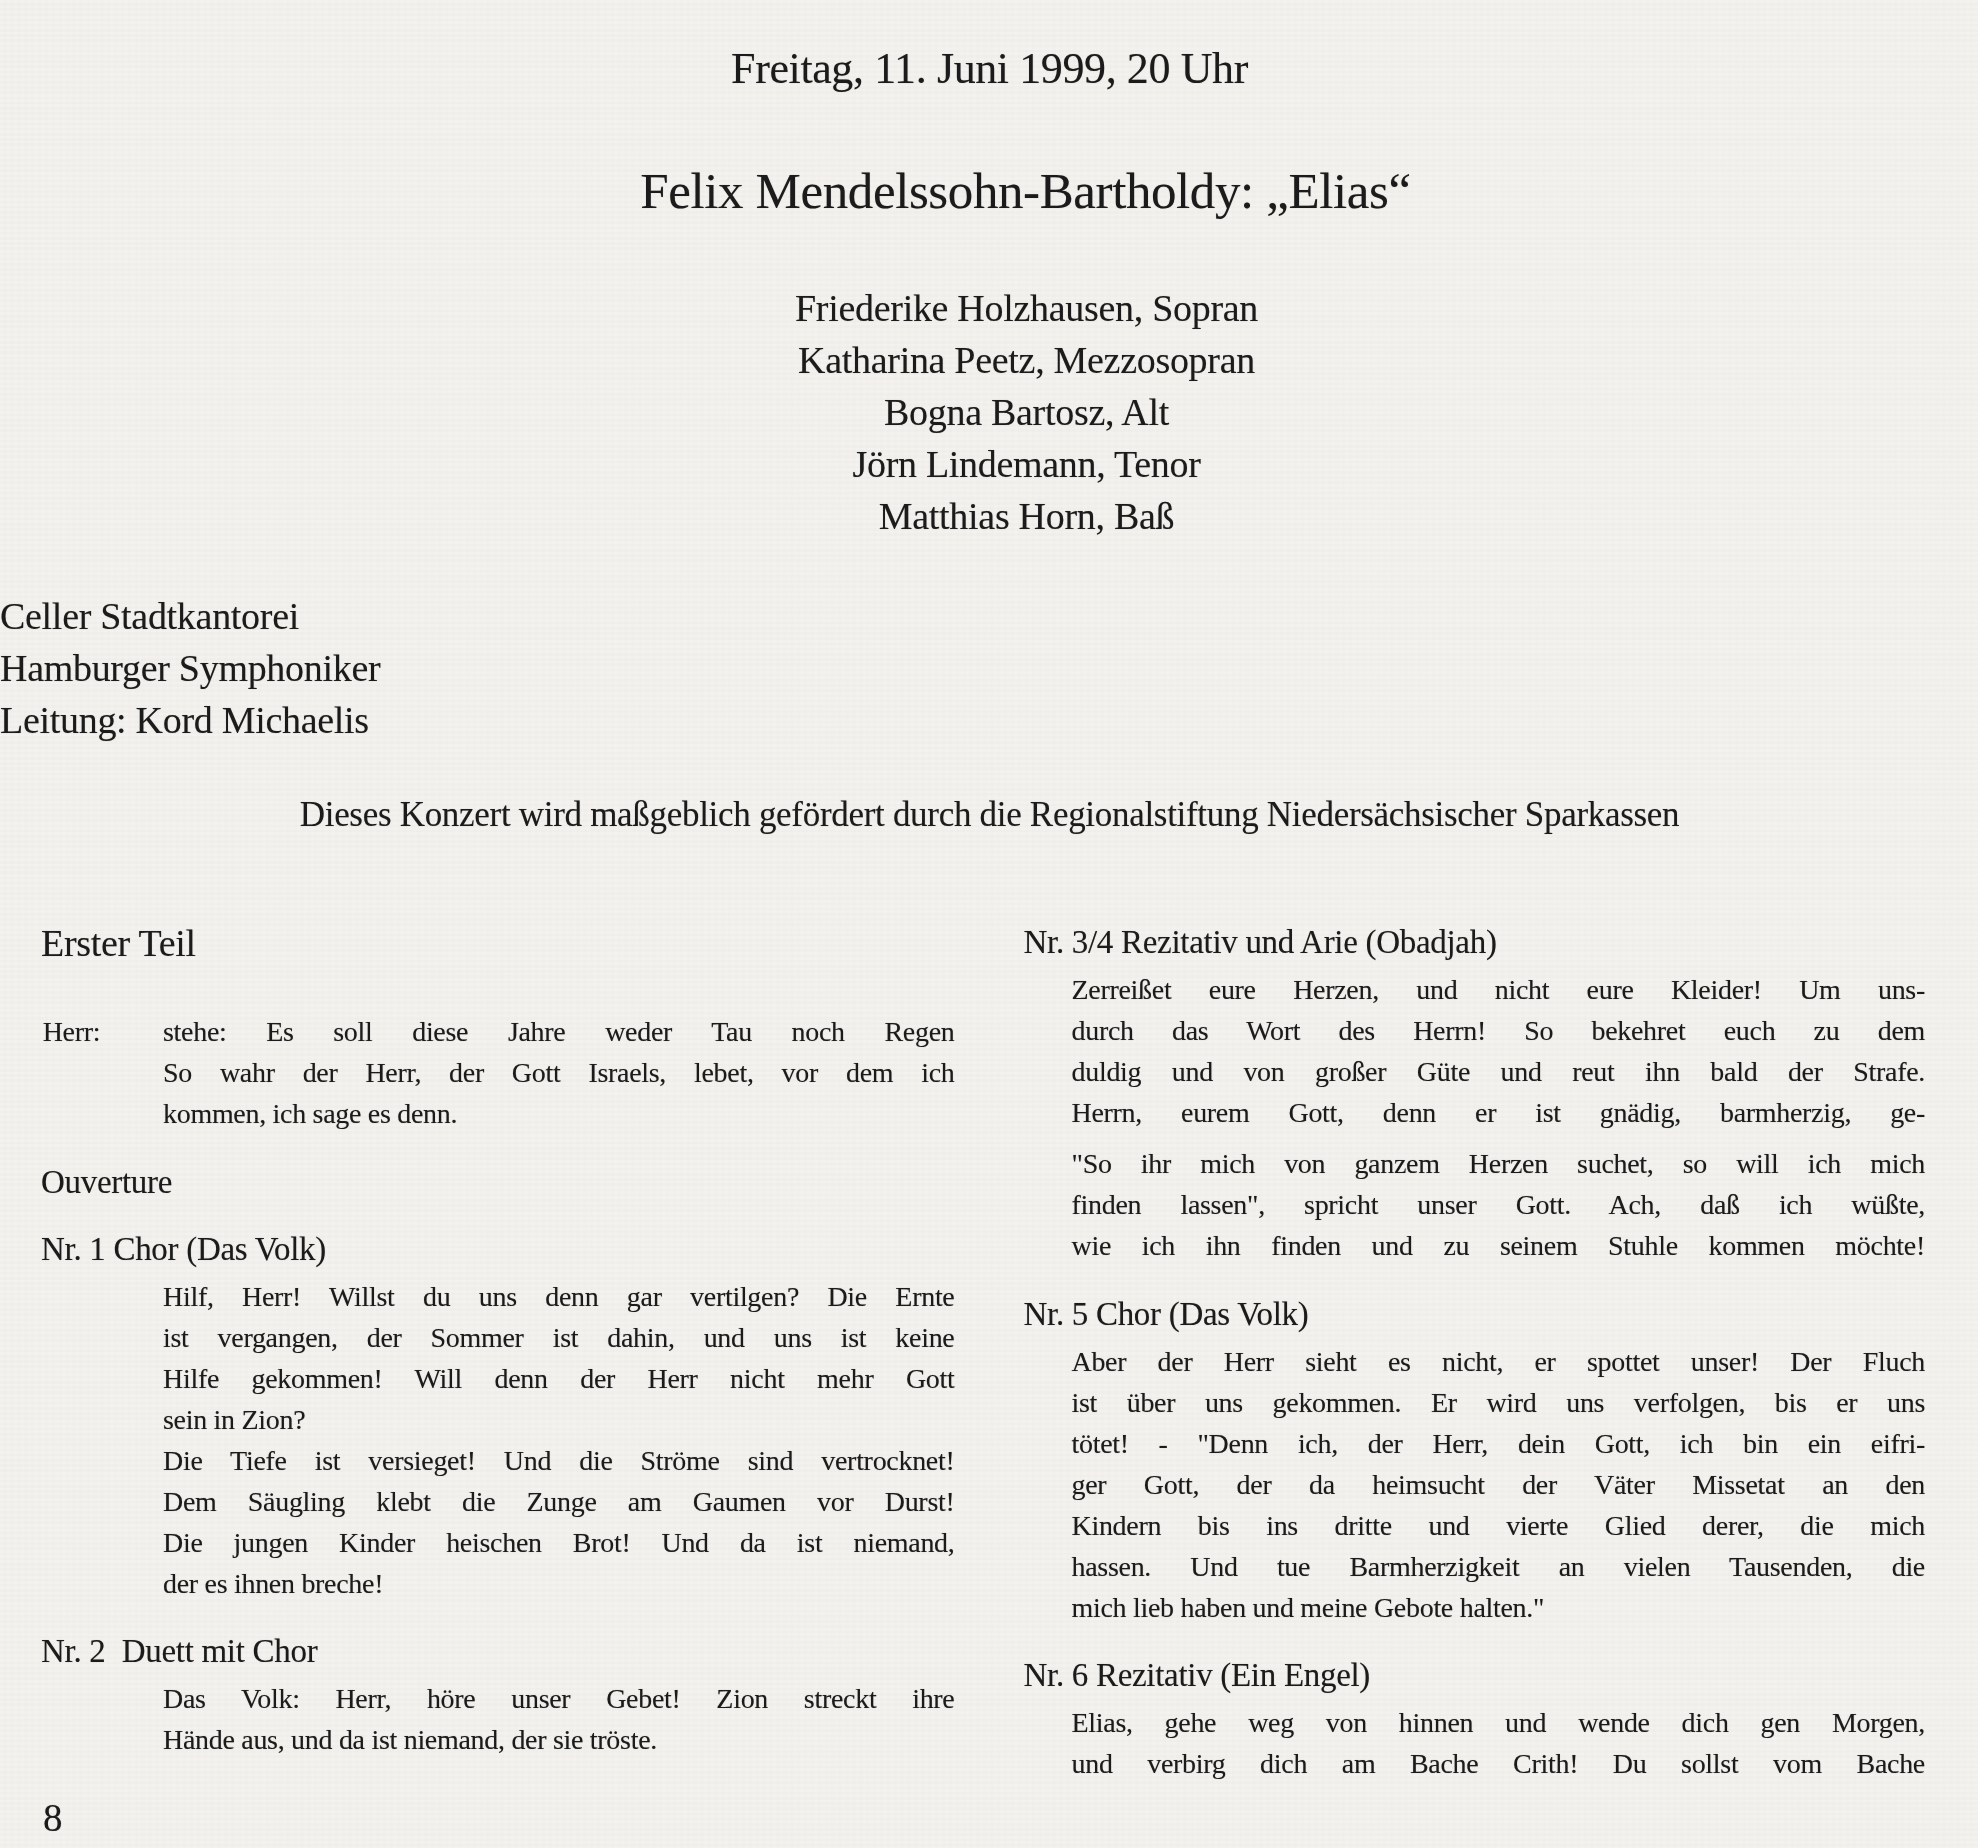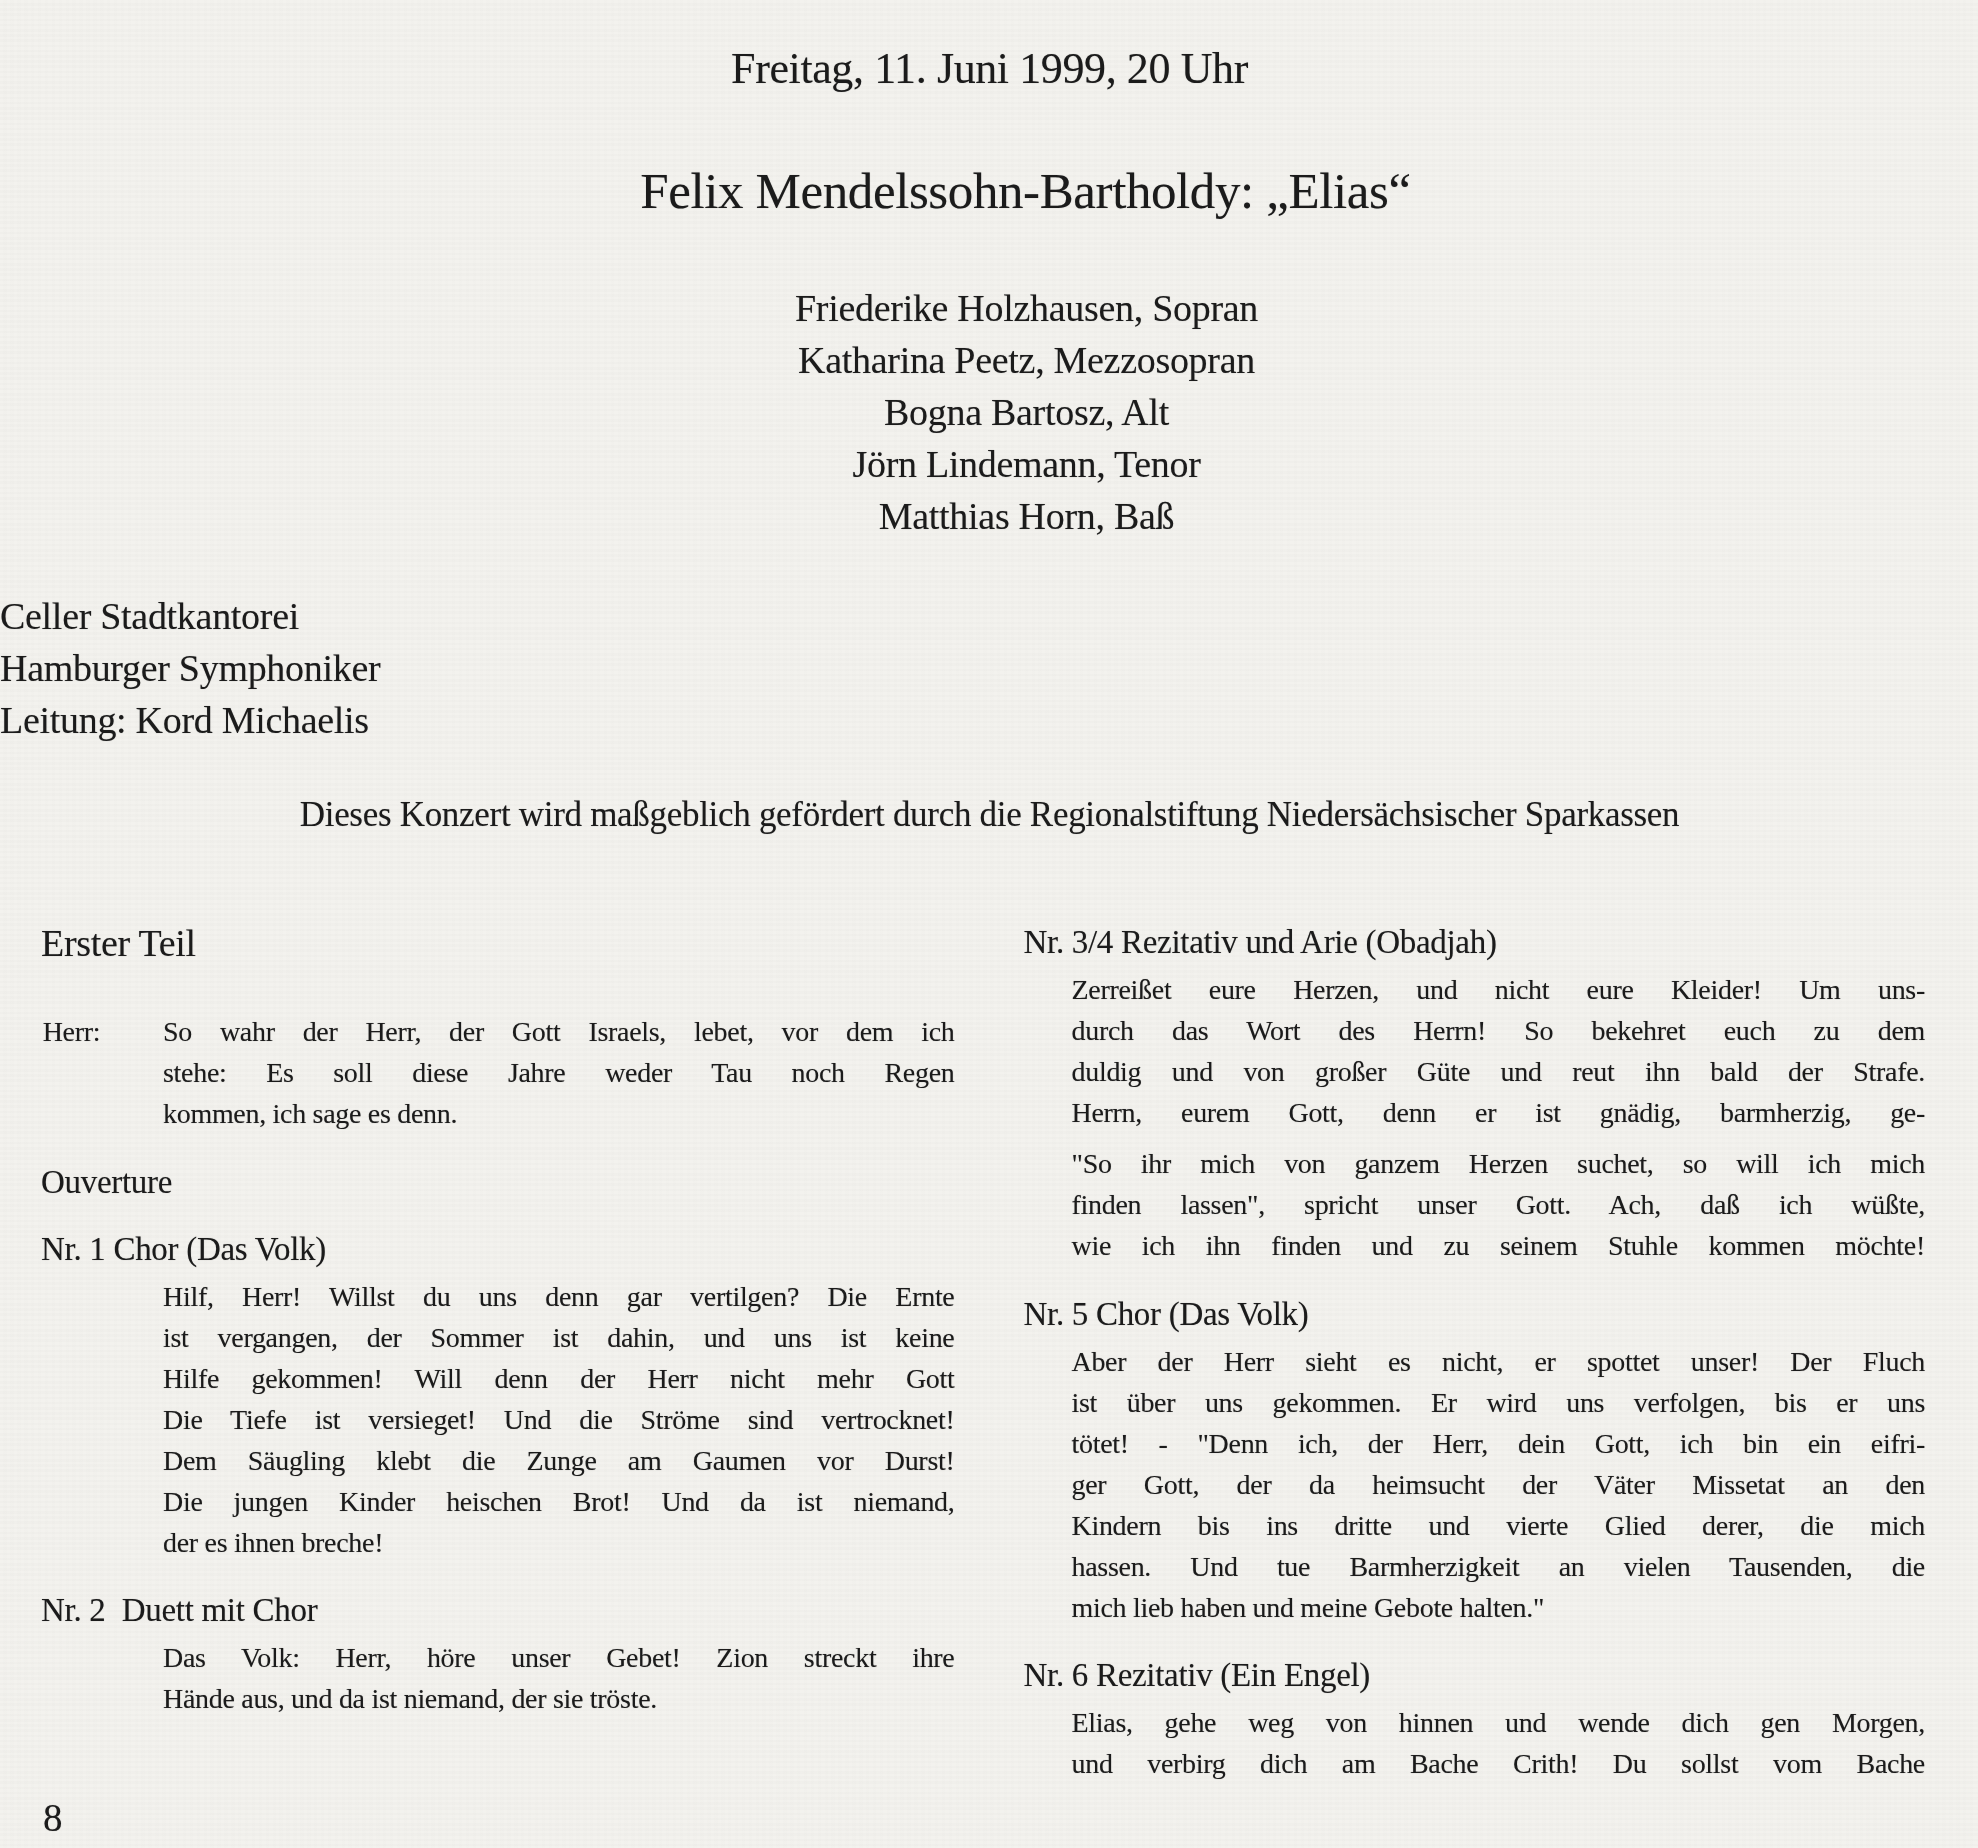--- a/index.html
+++ b/index.html
@@ -108,32 +108,33 @@
     </div>
 
   <div class="sponsor soft">Dieses Konzert wird maßgeblich gefördert durch die Regionalstiftung Niedersächsischer Sparkassen</div>
 
   <div class="columns">
     <section class="prog-col col-left soft" id="col-left">
         <div class="section-title">Erster Teil</div>
         <div class="para">
           <span class="para-label">Herr:</span>
           <div class="lines">
+            <div class="body-line">stehe: Es soll diese Jahre weder Tau noch Regen</div>
             <div class="body-line">So wahr der Herr, der Gott Israels, lebet, vor dem ich</div>
-            <div class="body-line">stehe: Es soll diese Jahre weder Tau noch Regen</div>
             <div class="body-line last">kommen, ich sage es denn.</div>
           </div>
         </div>
         <div class="item-heading">Ouverture</div>
         <div class="item-heading">Nr. 1 Chor (Das Volk)</div>
         <div class="para">
           <div class="lines">
             <div class="body-line">Hilf, Herr! Willst du uns denn gar vertilgen? Die Ernte</div>
             <div class="body-line">ist vergangen, der Sommer ist dahin, und uns ist keine</div>
             <div class="body-line">Hilfe gekommen! Will denn der Herr nicht mehr Gott</div>
+            <div class="body-line last">sein in Zion?</div>
           </div>
         </div>
         <div class="para">
           <div class="lines">
             <div class="body-line">Die Tiefe ist versieget! Und die Ströme sind vertrocknet!</div>
             <div class="body-line">Dem Säugling klebt die Zunge am Gaumen vor Durst!</div>
             <div class="body-line">Die jungen Kinder heischen Brot! Und da ist niemand,</div>
             <div class="body-line last">der es ihnen breche!</div>
           </div>
         </div>

